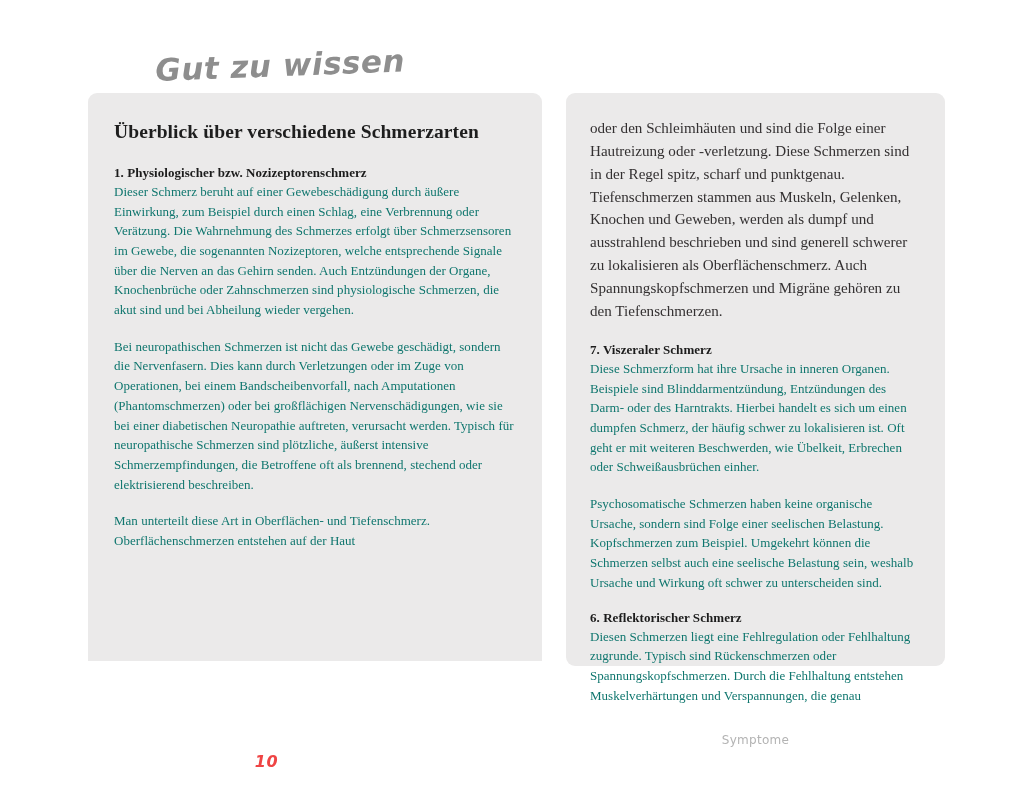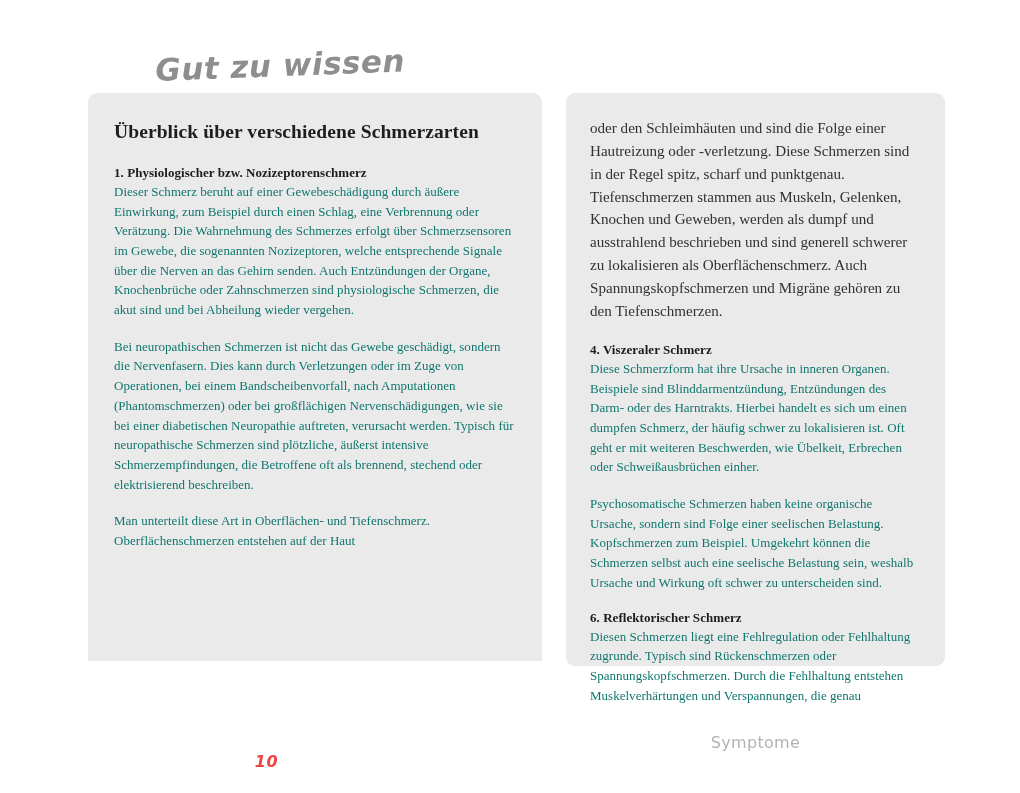--- a/index.html
+++ b/index.html
@@ -104,21 +104,21 @@
   }
 
   
   .running-head {
     position: absolute;
     left: 566px;
     top: 733px;
     width: 379px;
     text-align: center;
     font-family: "DejaVu Sans", sans-serif;
-    font-size: 16px;
+    font-size: 12px;
     color: #b3b3b3;
     letter-spacing: 0.3px;
   }
 
   .folio {
     position: absolute;
     font-family: "DejaVu Sans", sans-serif;
     font-size: 16px;
     font-style: italic;
     font-weight: bold;
@@ -164,21 +164,21 @@
 
   </div>
 
   <div class="folio folio-left">10</div>
 
   <div class="box box-right">
 
     <p class="lead-body">oder den Schleimhäuten und sind die Folge einer Hautreizung oder -verletzung. Diese Schmerzen sind in der Regel spitz, scharf und punktgenau. Tiefenschmerzen stammen aus Muskeln, Gelenken, Knochen und Geweben, werden als dumpf und ausstrahlend beschrieben und sind generell schwerer zu lokalisieren als Oberflächenschmerz. Auch Spannungskopfschmerzen und Migräne gehören zu den Tiefenschmerzen.</p>
 
     <div class="sec-block">
-      <div class="sec-head">4. Viszeraler Schmerz</div>
+      <div class="sec-head">7. Viszeraler Schmerz</div>
       <p class="sec-body">Diese Schmerzform hat ihre Ursache in inneren Organen. Beispiele sind Blinddarmentzündung, Entzündungen des Darm- oder des Harntrakts. Hierbei handelt es sich um einen dumpfen Schmerz, der häufig schwer zu lokalisieren ist. Oft geht er mit weiteren Beschwerden, wie Übelkeit, Erbrechen oder Schweißausbrüchen einher.</p>
     </div>
 
     <div class="sec-block">
       <p class="sec-body">Psychosomatische Schmerzen haben keine organische Ursache, sondern sind Folge einer seelischen Belastung. Kopfschmerzen zum Beispiel. Umgekehrt können die Schmerzen selbst auch eine seelische Belastung sein, weshalb Ursache und Wirkung oft schwer zu unterscheiden sind.</p>
     </div>
 
     <div class="sec-block">
       <div class="sec-head">6. Reflektorischer Schmerz</div>
       <p class="sec-body">Diesen Schmerzen liegt eine Fehlregulation oder Fehlhaltung zugrunde. Typisch sind Rückenschmerzen oder Spannungskopfschmerzen. Durch die Fehlhaltung entstehen Muskelverhärtungen und Verspannungen, die genau</p>

